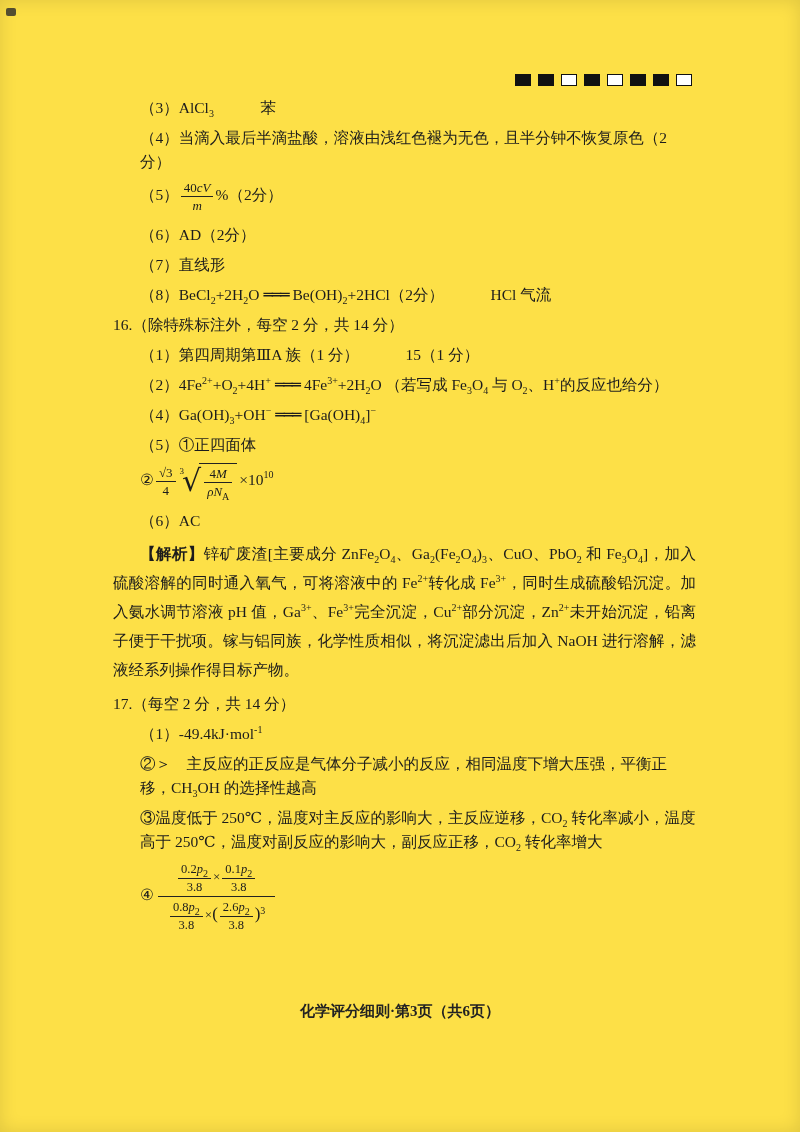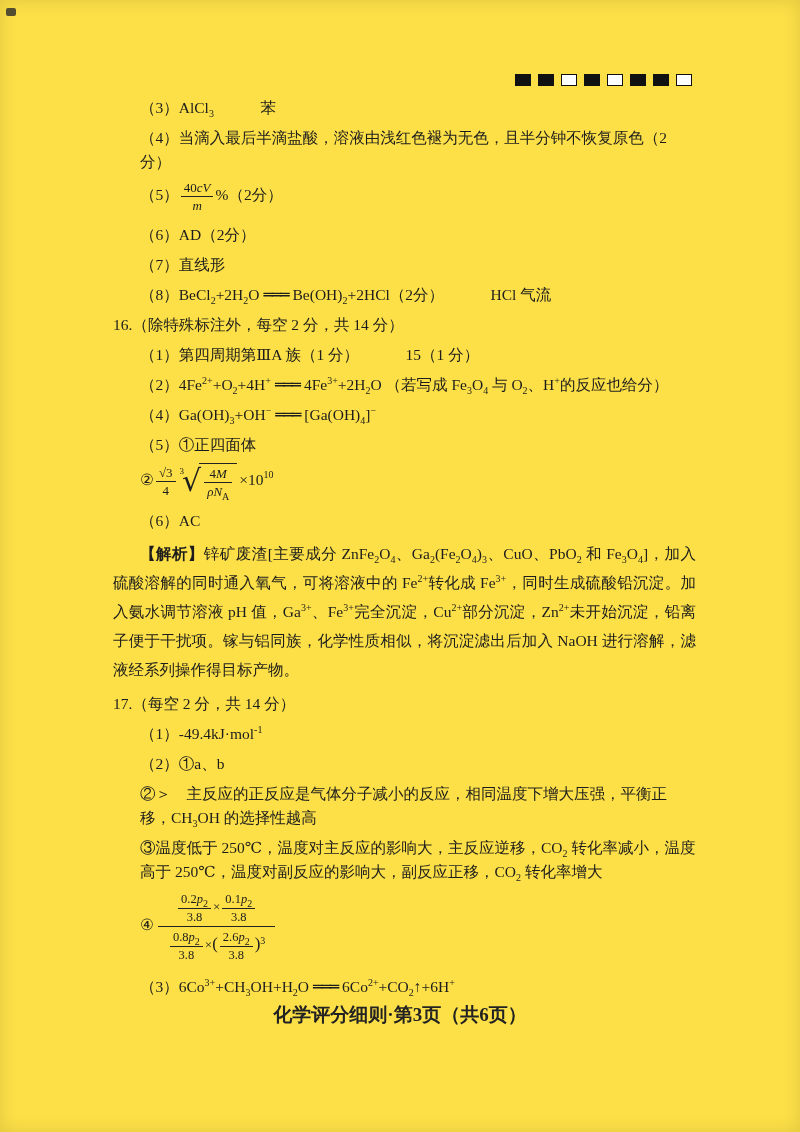--- a/index.html
+++ b/index.html
@@ -27,21 +27,21 @@
   .frac .bot{display:block;padding:1px 3px 0;}
   .root{display:inline-flex;align-items:center;vertical-align:middle;margin:0 2px;}
   .ridx{font-size:9px;transform:translateY(-10px);margin-right:-2px;}
   .rad{font-size:30px;font-family:"DejaVu Sans",sans-serif;line-height:30px;margin-right:-2px;}
   .rbody{display:inline-block;border-top:1.4px solid #222;padding:2px 3px 0;}
   .bfrac{display:inline-block;vertical-align:middle;text-align:center;font-size:13px;line-height:15px;margin:0 4px;}
   .bfrac>.btop{display:block;border-bottom:1.4px solid #222;padding:2px 10px 1px;}
   .bfrac>.bbot{display:block;padding:3px 10px 0;}
   .bfrac .frac{font-size:12.5px;}
   .paren{font-size:17px;}
-  .footer{position:absolute;top:1002px;left:0;width:100%;text-align:center;font-weight:bold;font-size:19px;color:#222;}
+  .footer{position:absolute;top:1002px;left:0;width:100%;text-align:center;font-weight:bold;font-size:15px;color:#222;}
 </style>
 </head>
 <body>
 
 <div class="page">
   <div class="artifact"></div>
   <div class="marks">
       <span class="mark filled"></span>
       <span class="mark filled"></span>
       <span class="mark empty"></span>
@@ -65,22 +65,20 @@
       <div class="line sub">（5）①正四面体</div>
       <div class="line sub tall">②<span class="frac"><span class="top">√3</span><span class="bot">4</span></span><span class="root">
           <sup class="ridx">3</sup>
           <span class="rad">√</span>
           <span class="rbody"><span class="frac"><span class="top">4<i>M</i></span><span class="bot"><i>ρN</i><sub>A</sub></span></span></span>
         </span>×10<sup>10</sup></div>
       <div class="line sub">（6）AC</div>
       <div class="line para"><b>【解析】</b>锌矿废渣[主要成分 ZnFe<sub>2</sub>O<sub>4</sub>、Ga<sub>2</sub>(Fe<sub>2</sub>O<sub>4</sub>)<sub>3</sub>、CuO、PbO<sub>2</sub> 和 Fe<sub>3</sub>O<sub>4</sub>]，加入硫酸溶解的同时通入氧气，可将溶液中的 Fe<sup>2+</sup>转化成 Fe<sup>3+</sup>，同时生成硫酸铅沉淀。加入氨水调节溶液 pH 值，Ga<sup>3+</sup>、Fe<sup>3+</sup>完全沉淀，Cu<sup>2+</sup>部分沉淀，Zn<sup>2+</sup>未开始沉淀，铅离子便于干扰项。镓与铝同族，化学性质相似，将沉淀滤出后加入 NaOH 进行溶解，滤液经系列操作得目标产物。</div>
       <div class="line item">17.（每空 2 分，共 14 分）</div>
       <div class="line sub">（1）-49.4kJ·mol<sup>-1</sup></div>
-      <div class="line sub">（2）①a、b</div>
       <div class="line sub">②＞　主反应的正反应是气体分子减小的反应，相同温度下增大压强，平衡正移，CH<sub>3</sub>OH 的选择性越高</div>
       <div class="line sub">③温度低于 250℃，温度对主反应的影响大，主反应逆移，CO<sub>2</sub> 转化率减小，温度高于 250℃，温度对副反应的影响大，副反应正移，CO<sub>2</sub> 转化率增大</div>
       <div class="line sub xtall">④<span class="bfrac"><span class="btop"><span class="frac"><span class="top">0.2<i>p</i><sub>2</sub></span><span class="bot">3.8</span></span>×<span class="frac"><span class="top">0.1<i>p</i><sub>2</sub></span><span class="bot">3.8</span></span></span><span class="bbot"><span class="frac"><span class="top">0.8<i>p</i><sub>2</sub></span><span class="bot">3.8</span></span>×<span class="paren">(</span><span class="frac"><span class="top">2.6<i>p</i><sub>2</sub></span><span class="bot">3.8</span></span><span class="paren">)</span><sup>3</sup></span></span></div>
-      <div class="line sub">（3）6Co<sup>3+</sup>+CH<sub>3</sub>OH+H<sub>2</sub>O<span class="deq">═══</span>6Co<sup>2+</sup>+CO<sub>2</sub>↑+6H<sup>+</sup></div>
     </div>
   <div class="footer">
     <span>化学评分细则·第3页（共6页）</span>
   </div>
 </div>
 
 </body></html>

